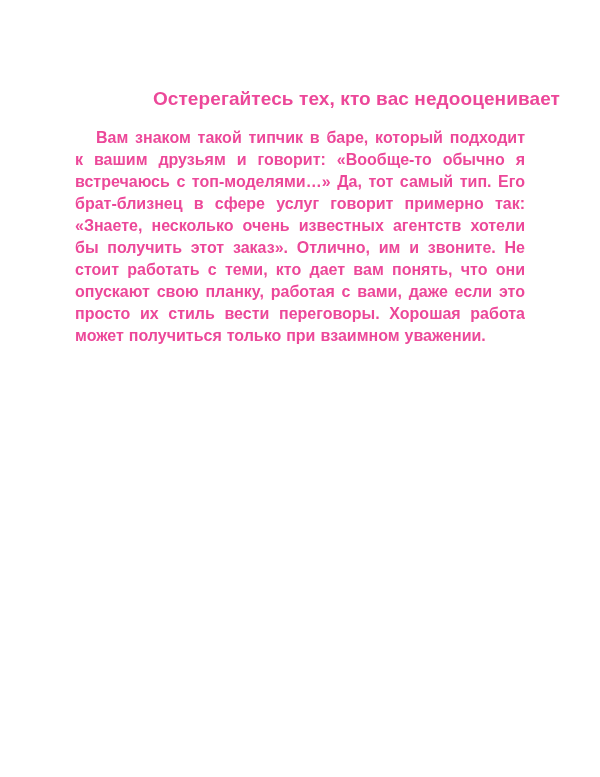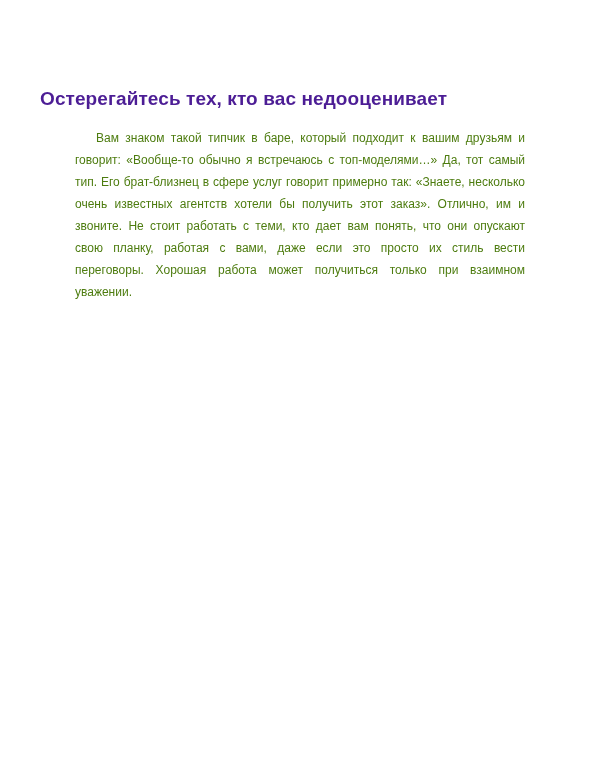--- a/index.html
+++ b/index.html
@@ -17,35 +17,36 @@
     position: relative;
     width: 600px;
     height: 777px;
     background: #ffffff;
     box-sizing: border-box;
     padding-top: 87px;
   }
   .chapter-title {
     margin: 0;
     padding: 0 40px;
-    text-align: left;
+    text-align: right;
     font-size: 19px;
     font-weight: 700;
     line-height: 1.25;
-    color: #4c1d95;
+    color: #ec4899;
     letter-spacing: 0.1px;
   }
   .body-paragraph {
     margin: 16px 75px 0 75px;
     text-align: justify;
     text-indent: 21px;
-    font-size: 12px;
+    font-size: 16px;
     line-height: 22px;
-    color: #4d7c0f;
+    color: #ec4899;
     word-spacing: 0.5px;
+    font-weight: bold;
   }
 </style>
 </head>
 <body>
 
 <div class="page">
   <h1 class="chapter-title">Остерегайтесь тех, кто вас недооценивает</h1>
   <p class="body-paragraph">Вам знаком такой типчик в баре, который подходит к вашим друзьям и говорит: «Вообще-то обычно я встречаюсь с топ-моделями…» Да, тот самый тип. Его брат-близнец в сфере услуг говорит примерно так: «Знаете, несколько очень известных агентств хотели бы получить этот заказ». Отлично, им и звоните. Не стоит работать с теми, кто дает вам понять, что они опускают свою планку, работая с вами, даже если это просто их стиль вести переговоры. Хорошая работа может получиться только при взаимном уважении.</p>
 </div>
 

